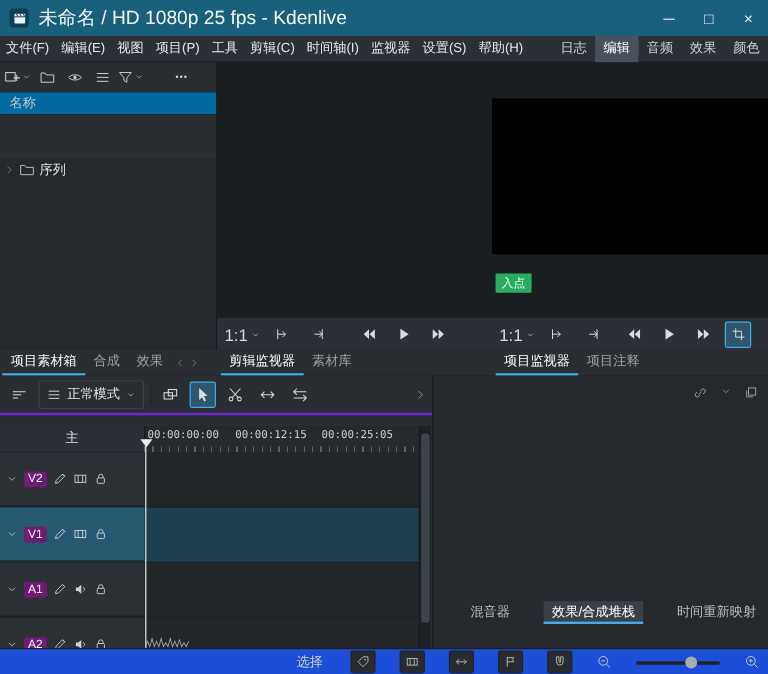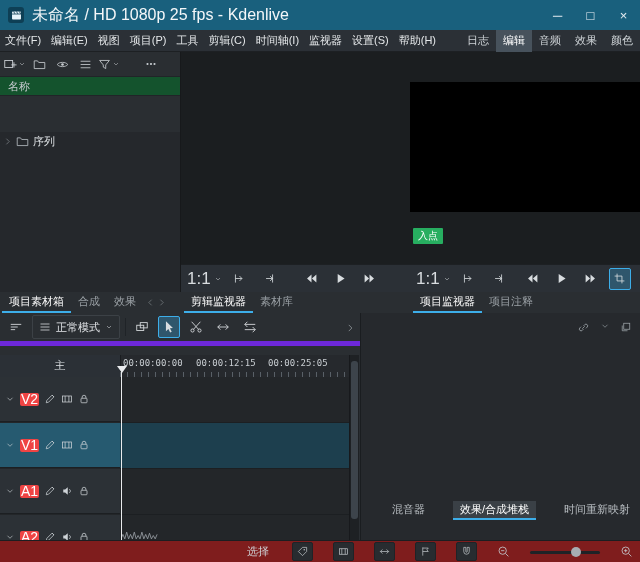--- a/index.html
+++ b/index.html
@@ -19,44 +19,44 @@
   .menubar{position:absolute;left:0;top:30px;width:640px;height:22px;background:#2b3036;border-bottom:1px solid #1d2023;display:flex;align-items:center;box-sizing:border-box;}
   .menu-item{padding:0 5px;line-height:21px;color:#e4e7e9;white-space:nowrap;}
   .workspaces{margin-left:auto;display:flex;height:22px;}
   .ws-btn{padding:0 7px;line-height:21px;color:#cdd2d6;white-space:nowrap;}
   .ws-btn.active{background:#47525c;color:#ffffff;}
 
   
   .bin{position:absolute;left:0;top:52px;width:181px;height:240px;background:#2a2e32;border-right:1px solid #17191b;box-sizing:border-box;}
   .bin-toolbar{display:flex;align-items:center;gap:3px;height:24px;padding:0 3px;}
   .bin-btn{height:20px;min-width:20px;display:flex;align-items:center;justify-content:center;color:#ccd1d5;gap:1px;}
-  .bin-header{height:18px;line-height:18px;padding-left:8px;color:#c4c9cd;background:#14532d;border-top:1px solid #212428;border-bottom:1px solid #212428;}
+  .bin-header{height:18px;line-height:18px;padding-left:8px;color:#c4c9cd;background:#0369a1;border-top:1px solid #212428;border-bottom:1px solid #212428;}
   .bin-view{position:absolute;left:0;top:80px;right:0;bottom:0;background:#25282c;}
   .tree-item{display:flex;align-items:center;gap:4px;height:19px;padding-left:3px;color:#dfe3e6;}
 
   
   .monitor{position:absolute;top:52px;height:240px;background:#1b1e20;}
   .clip-monitor{left:181px;width:229px;border-right:1px solid #141618;}
   .project-monitor{left:410px;width:252px;}
   .video-frame{position:absolute;left:0;top:30px;width:100%;height:130px;background:#000000;}
   .inpoint{position:absolute;left:3px;top:176px;background:#27ae60;color:#ffffff;font-size:10px;padding:1px 5px;border-radius:1px;}
   .mon-toolbar{position:absolute;left:0;bottom:0;width:100%;height:28px;background:#2b3036;border-top:1px solid #1d2023;display:flex;align-items:center;gap:7px;padding:0 6px;box-sizing:border-box;color:#d8dcdf;}
-  .mon-zoom{display:flex;align-items:center;gap:3px;font-size:17px;}
+  .mon-zoom{display:flex;align-items:center;gap:3px;font-size:14px;}
   .tool-btn{width:20px;height:20px;display:flex;align-items:center;justify-content:center;color:#d8dcdf;border:1px solid transparent;border-radius:2px;}
   .tool-btn.active{background:#2f566c;border-color:#3daee9;}
 
   
   .dock-tabs{position:absolute;left:0;top:292px;width:640px;height:21px;background:#2a2e32;border-bottom:1px solid #1a1d20;}
   .tab-group{position:absolute;top:0;height:21px;display:flex;align-items:stretch;}
   .tab{padding:0 7px;line-height:19px;color:#9aa0a5;white-space:nowrap;border-bottom:2px solid transparent;}
   .tab.active{color:#fcfcfc;border-bottom-color:#3daee9;}
   .tab-scroll{display:flex;align-items:center;color:#8e959a;gap:2px;padding-left:3px;}
 
   
-  .tl-toolbar{position:absolute;left:0;top:313px;width:360px;height:33px;background:#2a2e32;border-bottom:5px solid #6d28d9;display:flex;align-items:center;gap:5px;padding:0 5px;box-sizing:border-box;}
+  .tl-toolbar{position:absolute;left:0;top:313px;width:360px;height:33px;background:#2a2e32;border-bottom:2px solid #6d28d9;display:flex;align-items:center;gap:5px;padding:0 5px;box-sizing:border-box;}
   .combo{display:flex;align-items:center;gap:5px;height:22px;padding:0 6px;border:1px solid #3c4146;border-radius:2px;color:#e2e5e8;}
   .vsep{width:1px;height:18px;background:#1f2327;}
   .tl-chevron{margin-left:auto;color:#aeb4b9;}
 
   
   .right-panel{position:absolute;left:360px;top:313px;width:280px;height:227px;background:#26292d;border-left:1px solid #1a1d20;box-sizing:border-box;}
   .rp-icons{position:absolute;right:8px;top:8px;display:flex;gap:10px;color:#9fa6ab;}
   .rp-tabs{position:absolute;left:24px;bottom:20px;display:flex;gap:21px;}
   .rp-tab{padding:1px 7px;color:#b7bcc0;white-space:nowrap;border-bottom:2px solid transparent;}
   .rp-tab.active{background:#3a4046;color:#ffffff;border-bottom-color:#3daee9;text-align:center;}
@@ -65,29 +65,29 @@
   .ruler{position:absolute;left:0;top:355px;width:349px;height:22px;background:#26292d;border-bottom:1px solid #17191c;}
   .ruler-head{position:absolute;left:0;top:0;width:120px;height:100%;background:#2b3036;border-right:1px solid #1a1d20;text-align:center;line-height:21px;color:#dde1e4;}
   .ts{position:absolute;top:3px;font-size:9px;color:#c9ced2;font-family:"DejaVu Sans Mono","Liberation Mono",monospace;}
   .ruler-ticks{position:absolute;left:120px;right:0;bottom:0;height:5px;background:repeating-linear-gradient(to right,#596067 0,#596067 1px,transparent 1px,transparent 7px);}
   .tracks{position:absolute;left:0;top:377px;width:349px;height:163px;overflow:hidden;background:#232629;}
   .track{position:absolute;left:0;width:349px;height:46px;}
   .t-head{position:absolute;left:0;top:0;width:120px;height:45px;background:#2c3136;border-bottom:1px solid #1c1f22;display:flex;align-items:center;gap:5px;padding-left:5px;box-sizing:border-box;color:#ced3d7;}
   .t-lane{position:absolute;left:120px;top:0;width:229px;height:45px;background:#232629;border-bottom:1px solid #1c1f22;}
   .track.active .t-head{background:#265a70;}
   .track.active .t-lane{background:#1d3f4e;}
-  .badge{min-width:17px;height:13px;line-height:13px;text-align:center;font-size:14px;color:#ffffff;background:#ef4444;border-radius:2px;padding:0 1px;}
+  .badge{min-width:17px;height:13px;line-height:13px;text-align:center;font-size:10px;color:#ffffff;background:#701a75;border-radius:2px;padding:0 1px;}
   .vscroll{position:absolute;left:349px;top:355px;width:10px;height:185px;background:#1e2124;border-left:1px solid #17191c;box-sizing:border-box;}
   .vthumb{position:absolute;left:1px;top:6px;width:7px;height:158px;background:#3d444b;border-radius:3px;}
   .playhead{position:absolute;left:121px;top:366px;width:1px;height:174px;background:#e9ebed;z-index:6;}
   .playhead-cap{position:absolute;left:117px;top:366px;width:0;height:0;border-left:5px solid transparent;border-right:5px solid transparent;border-top:7px solid #e9ebed;z-index:6;}
   .a2-wave{position:absolute;left:121px;top:531px;width:38px;height:9px;color:#9aa0a5;z-index:4;}
 
   
-  .statusbar{position:absolute;left:0;top:540px;width:640px;height:22px;background:#7f1d1d;border-top:1px solid #1b1e21;display:flex;align-items:center;justify-content:flex-end;gap:20px;padding-right:7px;box-sizing:border-box;}
+  .statusbar{position:absolute;left:0;top:540px;width:640px;height:22px;background:#1d4ed8;border-top:1px solid #1b1e21;display:flex;align-items:center;justify-content:flex-end;gap:20px;padding-right:7px;box-sizing:border-box;}
   .sb-label{color:#cfd3d7;margin-right:3px;}
   .sb-btn{width:19px;height:17px;display:flex;align-items:center;justify-content:center;background:#282c30;border:1px solid #1f2327;border-radius:2px;color:#c8cdd1;}
   .zoom-slider{position:relative;width:70px;height:14px;}
   .zs-track{position:absolute;left:0;right:0;top:6px;height:3px;background:#1f2327;border-radius:2px;}
   .zs-thumb{position:absolute;left:58%;top:2px;width:10px;height:10px;border-radius:50%;background:#a7adb2;}
 </style>
 </head>
 <body>
 
 <svg width="0" height="0" style="position:absolute">

